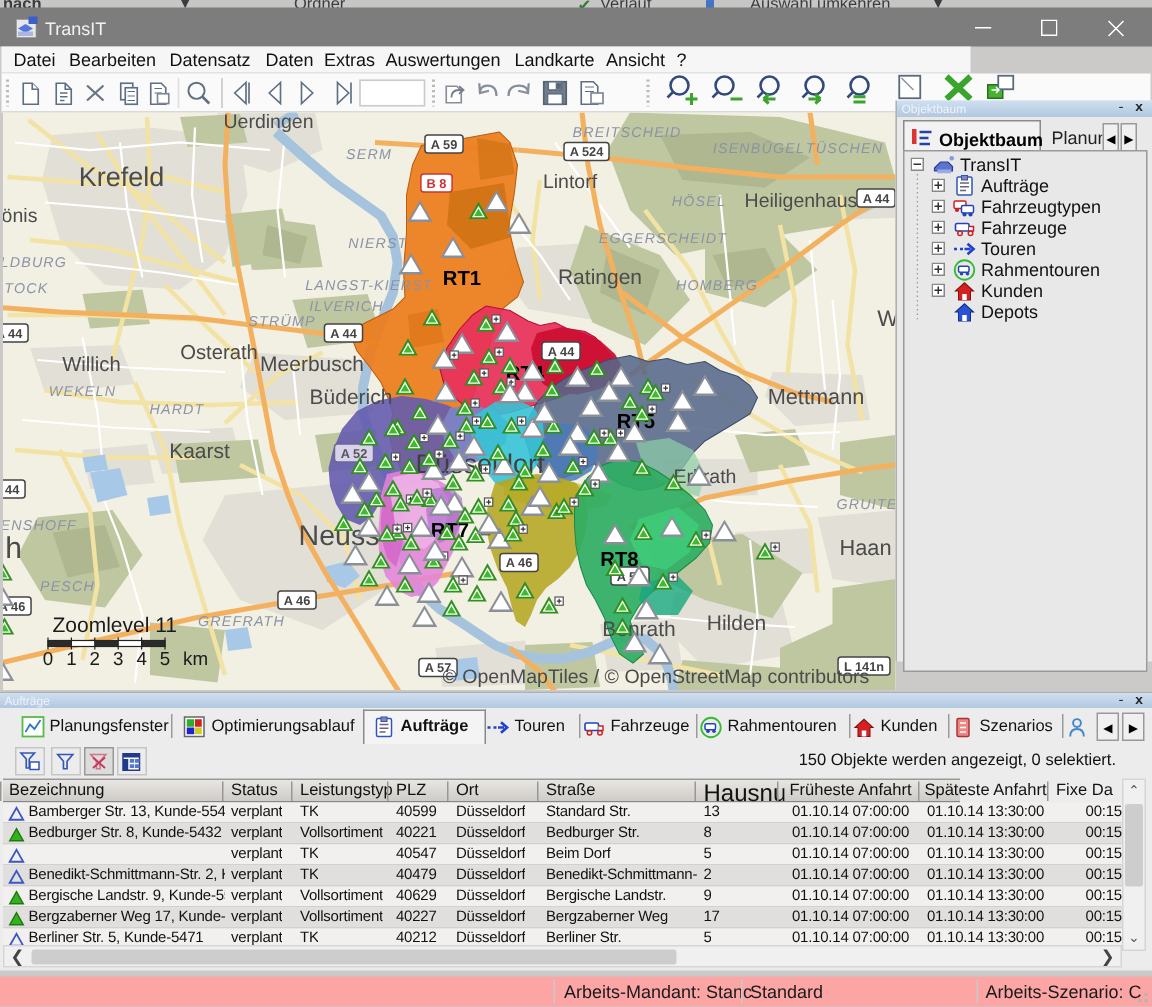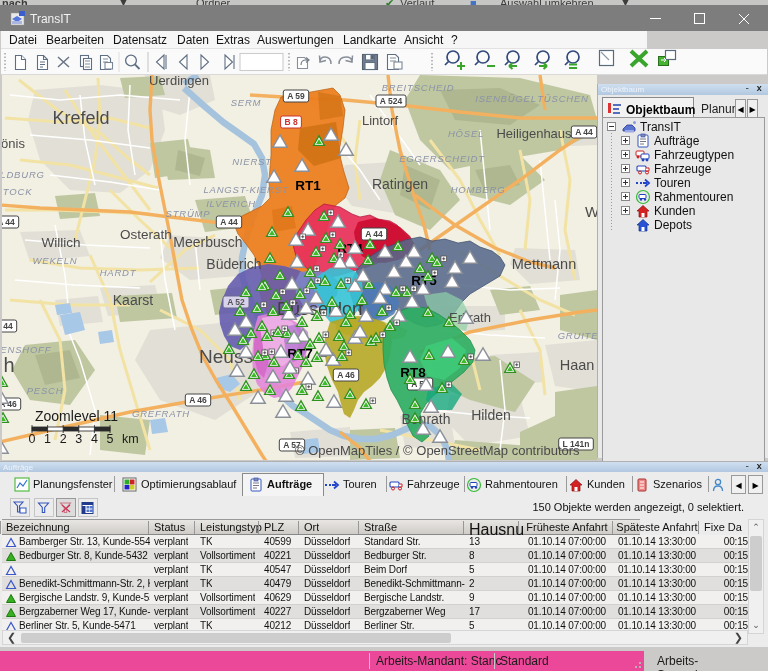--- a/index.html
+++ b/index.html
@@ -11,27 +11,27 @@
 #title { position:absolute; left:0; top:5px; width:768px; height:26px; background:#7d7d7d; color:#fff; font-size:12px; }
 #title .tx { position:absolute; left:30px; top:7px; color:#f2f2f2; }
 .wbtn { position:absolute; top:0; width:45px; height:26px; color:#fff; font-size:13px; text-align:center; line-height:26px; }
 
 #menu { position:absolute; left:1px; top:31px; width:646px; height:18px; background:#f6f6f6; font-size:12px; color:#111; border-bottom:1px solid #e2e2e2;}
 #menu span { position:absolute; top:2px; }
 
 #tbar { position:absolute; left:1px; top:49px; width:766px; height:26px; background:#fafafa; border-bottom:1px solid #d9d9d9; }
 .map { position:absolute; left:2px; top:75px; width:595px; height:385px; }
 
-#rp { position:absolute; left:597px; top:84px; width:171px; height:374px; background:#e9e9e9; border-left:1px solid #b0b0b0; }
+#rp { position:absolute; left:597px; top:67px; width:171px; height:374px; background:#e9e9e9; border-left:1px solid #b0b0b0; }
 .ptitle { position:absolute; left:0; top:0; height:11px; width:100%; background:linear-gradient(#cfdff0,#b2c8e0); color:#eef4fb; font-size:8px; overflow:hidden; }
 .ptitle .t { position:absolute; left:3px; top:1px; }
 .ptitle .b { position:absolute; top:0px; font-size:9px; color:#222; font-family:"Liberation Mono",monospace;}
 
 #bp { position:absolute; left:0px; top:461px; width:768px; height:186px; background:#ececec; border-top:1px solid #b0b0b0; }
-#sbar { position:absolute; left:0; top:650px; width:644px; height:21px; background:#ec4899; border-top:1px solid #c8c8c8; font-size:12px; color:#1a1a1a; }
+#sbar { position:absolute; left:0; top:650px; width:768px; height:21px; background:#fca5a5; border-top:1px solid #c8c8c8; font-size:12px; color:#1a1a1a; }
 .vline { position:absolute; top:2px; bottom:2px; width:1px; background:#c9c9c9; }
 .tabtx2 { font-size:11px; color:#111; white-space:nowrap; }
 </style></head><body>
 <div id="win">
 <div id="desk">
       <span style="position:absolute;left:2px;top:-3px;font-weight:bold">nach</span>
       <span style="position:absolute;left:118px;top:-4px">▼</span>
       <span style="position:absolute;left:196px;top:-3px">Ordner</span>
       <span style="position:absolute;left:385px;top:-3px;color:#2d7d2d">✔</span>
       <span style="position:absolute;left:400px;top:-3px">Verlauf</span>

